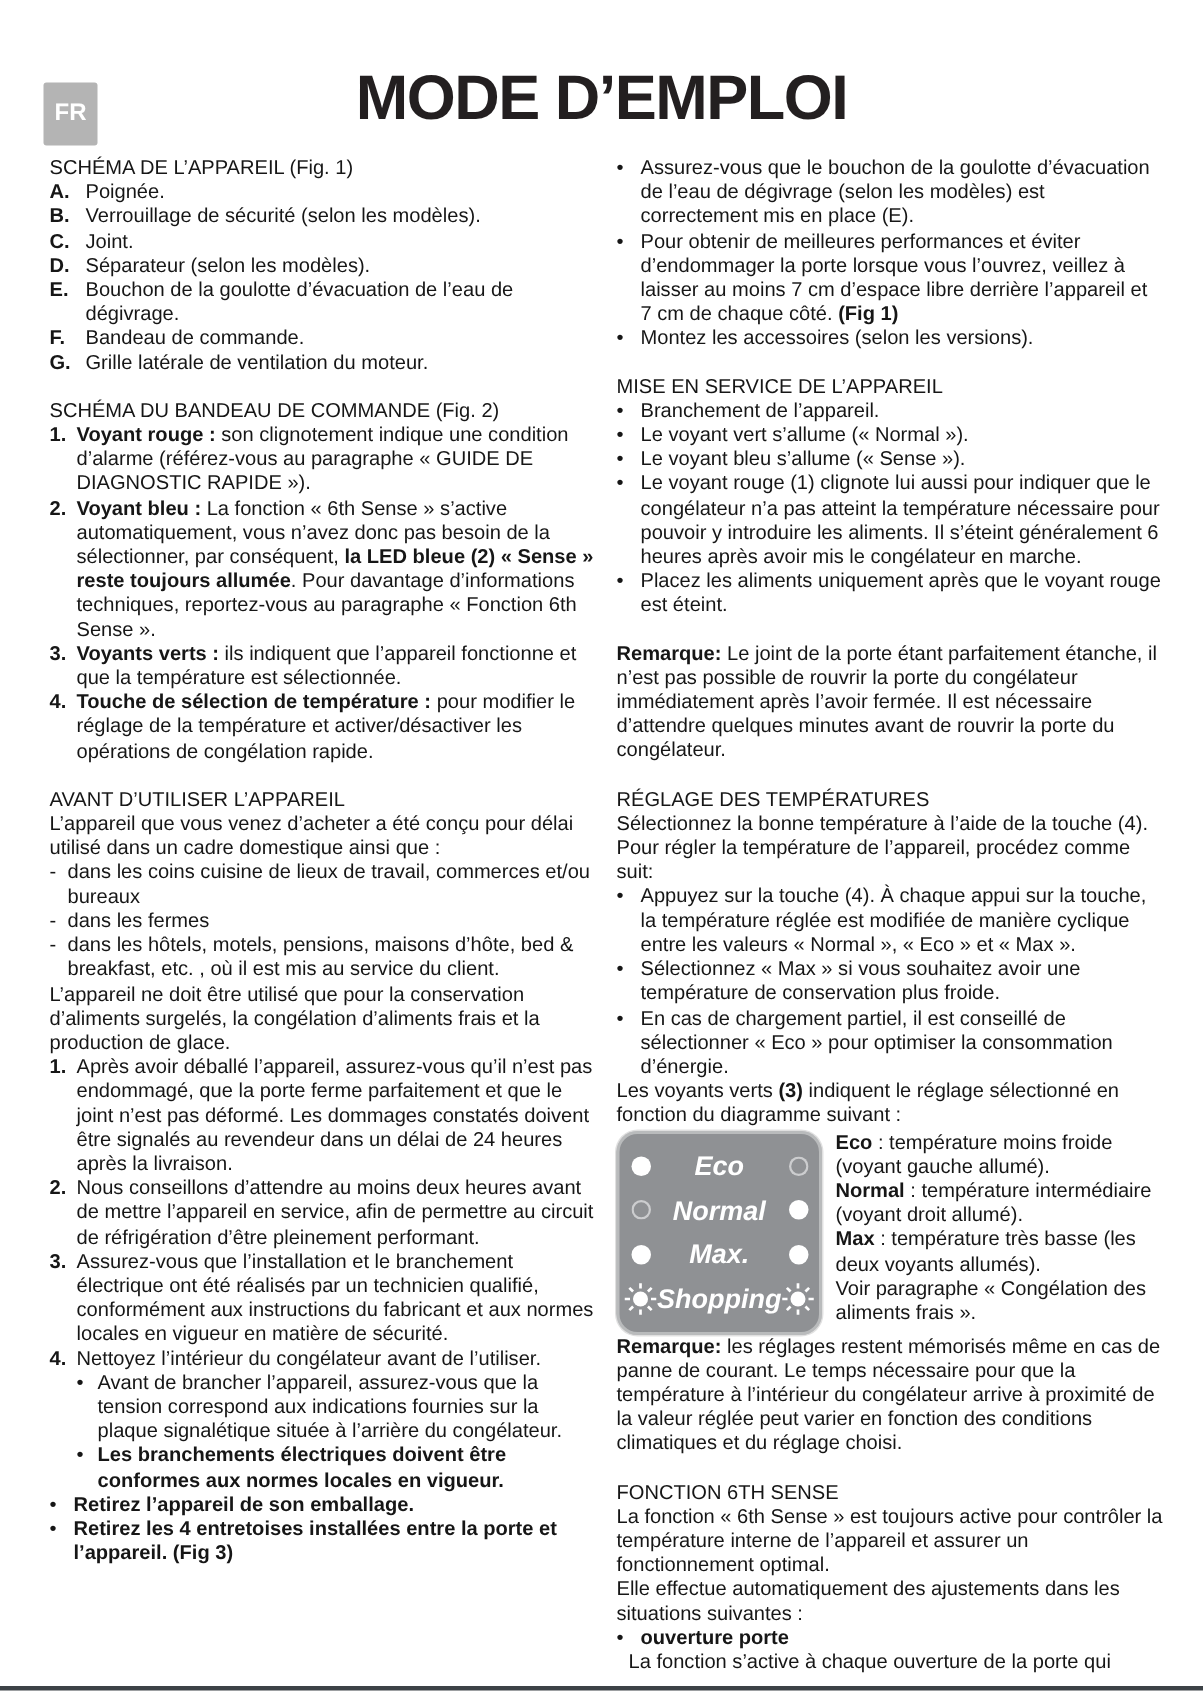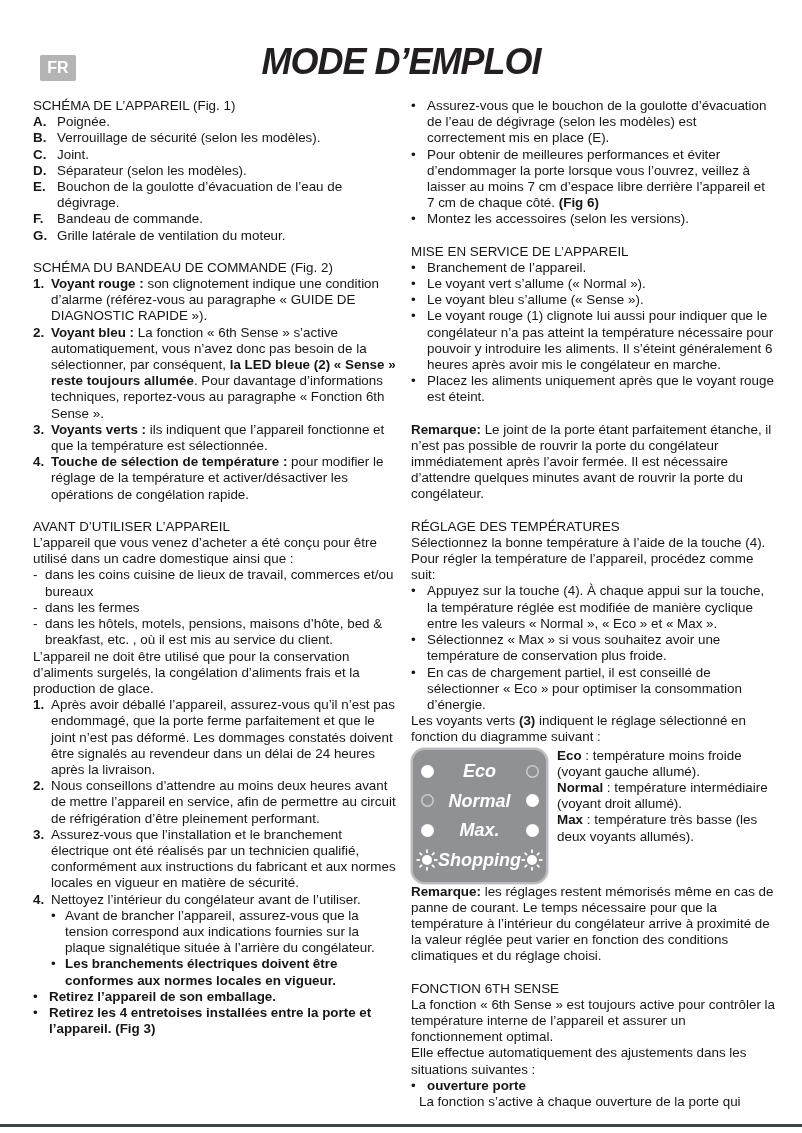--- a/index.html
+++ b/index.html
@@ -3,29 +3,28 @@
 <meta charset="utf-8">
 <style>
   html,body{margin:0;padding:0;}
   body{
     width:802px;height:1133px;overflow:hidden;position:relative;
     background:#ffffff;color:#161616;
     font-family:"Liberation Sans", sans-serif;
   }
   .page{position:absolute;inset:0;}
   .badge{
-    position:absolute;left:40px;top:55px;width:36px;height:26px;
+    position:absolute;left:29px;top:55px;width:36px;height:42px;
     background:#b4b4b4;color:#ffffff;font-weight:bold;font-size:16px;
     display:flex;align-items:center;justify-content:center;border-radius:2px;
   }
   .title{
     margin:44px 0 0 0;text-align:center;
-    font-size:36px;font-weight:bold;letter-spacing:-1px;color:#231f20;
+    font-size:42px;font-weight:bold;letter-spacing:-1px;color:#231f20;
     line-height:1;
-    font-style:italic;
   }
   .cols{display:flex;gap:14px;padding:18px 27px 0 33px;}
   .col{width:364px;font-size:13.4px;line-height:16.2px;}
   .h{font-weight:normal;}
   .mt{margin-top:16px;}
   .p{}
   .p-indent{padding-left:8px;}
   .li{position:relative;}
   .li .marker{position:absolute;left:0;top:0;}
   .marker.bold{font-weight:bold;}
@@ -71,37 +70,37 @@
         <div class="li li-letter"><span class="marker bold">D.</span>Séparateur (selon les modèles).</div>
         <div class="li li-letter"><span class="marker bold">E.</span>Bouchon de la goulotte d’évacuation de l’eau de dégivrage.</div>
         <div class="li li-letter"><span class="marker bold">F.</span>Bandeau de commande.</div>
         <div class="li li-letter"><span class="marker bold">G.</span>Grille latérale de ventilation du moteur.</div>
         <div class="h mt">SCHÉMA DU BANDEAU DE COMMANDE (Fig. 2)</div>
         <div class="li li-num"><span class="marker bold">1.</span><b>Voyant rouge :</b> son clignotement indique une condition d’alarme (référez-vous au paragraphe « GUIDE DE DIAGNOSTIC RAPIDE »).</div>
         <div class="li li-num"><span class="marker bold">2.</span><b>Voyant bleu :</b> La fonction « 6th Sense » s’active automati­quement, vous n’avez donc pas besoin de la sélectionner, par conséquent, <b>la LED bleue (2) « Sense » reste tou­jours allumée</b>. Pour davantage d’informations techniques, reportez-vous au paragraphe « Fonction 6th Sense ».</div>
         <div class="li li-num"><span class="marker bold">3.</span><b>Voyants verts :</b> ils indiquent que l’appareil fonctionne et que la température est sélectionnée.</div>
         <div class="li li-num"><span class="marker bold">4.</span><b>Touche de sélection de température :</b> pour modifier le réglage de la température et activer/désactiver les opérations de congélation rapide.</div>
         <div class="h mt">AVANT D’UTILISER L’APPAREIL</div>
-        <div class="p">L’appareil que vous venez d’acheter a été conçu pour être utilisé dans un cadre domestique ainsi que :</div>
+        <div class="p">L’appareil que vous venez d’acheter a été conçu pour délai utilisé dans un cadre domestique ainsi que :</div>
         <div class="li li-dash"><span class="marker">-</span>dans les coins cuisine de lieux de travail, commerces et/ou bureaux</div>
         <div class="li li-dash"><span class="marker">-</span>dans les fermes</div>
         <div class="li li-dash"><span class="marker">-</span>dans les hôtels, motels, pensions, maisons d’hôte, bed &amp; breakfast, etc. , où il est mis au service du client.</div>
         <div class="p">L’appareil ne doit être utilisé que pour la conservation d’aliments surgelés, la congélation d’aliments frais et la production de glace.</div>
         <div class="li li-num"><span class="marker bold">1.</span>Après avoir déballé l’appareil, assurez-vous qu’il n’est pas endommagé, que la porte ferme parfaitement et que le joint n’est pas déformé. Les dommages constatés doivent être signalés au revendeur dans un délai de 24 heures après la livraison.</div>
         <div class="li li-num"><span class="marker bold">2.</span>Nous conseillons d’attendre au moins deux heures avant de mettre l’appareil en service, afin de permettre au circuit de réfrigération d’être pleinement performant.</div>
         <div class="li li-num"><span class="marker bold">3.</span>Assurez-vous que l’installation et le branchement électrique ont été réalisés par un technicien qualifié, conformément aux instructions du fabricant et aux normes locales en vigueur en matière de sécurité.</div>
         <div class="li li-num"><span class="marker bold">4.</span>Nettoyez l’intérieur du congélateur avant de l’utiliser.</div>
         <div class="li li-sub"><span class="marker">•</span>Avant de brancher l’appareil, assurez-vous que la tension correspond aux indications fournies sur la plaque signalétique située à l’arrière du congélateur.</div>
         <div class="li li-sub"><span class="marker">•</span><b>Les branchements électriques doivent être conformes aux normes locales en vigueur.</b></div>
         <div class="li li-bullet"><span class="marker">•</span><b>Retirez l’appareil de son emballage.</b></div>
         <div class="li li-bullet"><span class="marker">•</span><b>Retirez les 4 entretoises installées entre la porte et l’appareil. (Fig 3)</b></div>
       </div>
     <div class="col" id="col-right">
         <div class="li li-bullet"><span class="marker">•</span>Assurez-vous que le bouchon de la goulotte d’évacuation de l’eau de dégivrage (selon les modèles) est correctement mis en place (E).</div>
-        <div class="li li-bullet"><span class="marker">•</span>Pour obtenir de meilleures performances et éviter d’endommager la porte lorsque vous l’ouvrez, veillez à laisser au moins 7 cm d’espace libre derrière l’appareil et 7 cm de chaque côté. <b>(Fig 6)</b></div>
+        <div class="li li-bullet"><span class="marker">•</span>Pour obtenir de meilleures performances et éviter d’endommager la porte lorsque vous l’ouvrez, veillez à laisser au moins 7 cm d’espace libre derrière l’appareil et 7 cm de chaque côté. <b>(Fig 1)</b></div>
         <div class="li li-bullet"><span class="marker">•</span>Montez les accessoires (selon les versions).</div>
         <div class="h mt">MISE EN SERVICE DE L’APPAREIL</div>
         <div class="li li-bullet"><span class="marker">•</span>Branchement de l’appareil.</div>
         <div class="li li-bullet"><span class="marker">•</span>Le voyant vert s’allume (« Normal »).</div>
         <div class="li li-bullet"><span class="marker">•</span>Le voyant bleu s’allume (« Sense »).</div>
         <div class="li li-bullet"><span class="marker">•</span>Le voyant rouge (1) clignote lui aussi pour indiquer que le congélateur n’a pas atteint la température nécessaire pour pouvoir y introduire les aliments. Il s’éteint généralement 6 heures après avoir mis le congélateur en marche.</div>
         <div class="li li-bullet"><span class="marker">•</span>Placez les aliments uniquement après que le voyant rouge est éteint.</div>
         <div class="p mt"><b>Remarque:</b> Le joint de la porte étant parfaitement étanche, il n’est pas possible de rouvrir la porte du congélateur immédiatement après l’avoir fermée. Il est nécessaire d’attendre quelques minutes avant de rouvrir la porte du congélateur.</div>
         <div class="h mt">RÉGLAGE DES TEMPÉRATURES</div>
         <div class="p">Sélectionnez la bonne température à l’aide de la touche (4). Pour régler la température de l’appareil, procédez comme suit:</div>
@@ -165,20 +164,21 @@
                   <line x1="15.949747468305832" y1="6.050252531694166" x2="18.424621202458745" y2="3.5753787975412497" stroke="#ffffff" stroke-width="1.8"></line>
                   <circle cx="11" cy="11" r="5" fill="#ffffff"></circle>
                 </svg>
               </span>
             </div>
           </div>
           <div class="legend">
             <div class="p"><b>Eco</b> : température moins froide (voyant gauche allumé).</div>
             <div class="p"><b>Normal</b> : température intermédiaire (voyant droit allumé).</div>
             <div class="p"><b>Max</b> : température très basse (les deux voyants allumés).</div>
+            <div class="p">Voir paragraphe « Congélation des aliments frais ».</div>
           </div>
         </div>
         <div class="p"><b>Remarque:</b> les réglages restent mémorisés même en cas de panne de courant. Le temps nécessaire pour que la température à l’intérieur du congélateur arrive à proximité de la valeur réglée peut varier en fonction des conditions climatiques et du réglage choisi.</div>
         <div class="h mt">FONCTION 6TH SENSE</div>
         <div class="p">La fonction « 6th Sense » est toujours active pour contrôler la température interne de l’appareil et assurer un fonctionnement optimal.</div>
         <div class="p">Elle effectue automatiquement des ajustements dans les situations suivantes :</div>
         <div class="li li-bullet"><span class="marker">•</span><b>ouverture porte</b></div>
         <div class="p p-indent">La fonction s’active à chaque ouverture de la porte qui</div>
       </div>
   </div>

